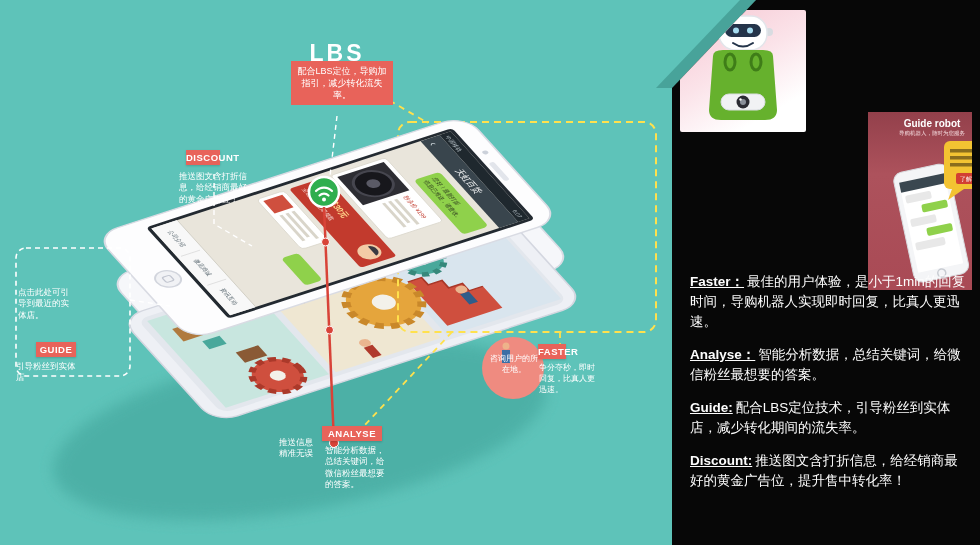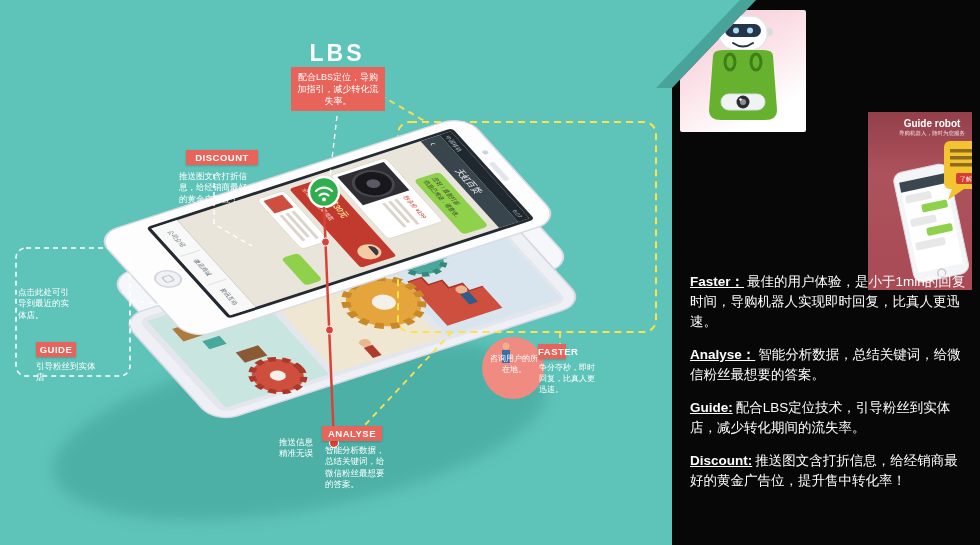--- a/index.html
+++ b/index.html
@@ -149,28 +149,28 @@
     </g>
 
     <g>
       <circle cx="513" cy="368" r="31" fill="#ef8b80"></circle>
       <circle cx="506" cy="346" r="3.5" fill="#eeb28a"></circle>
       <rect x="502" y="350" width="8" height="13" fill="#3b6ea5"></rect>
     </g>
   </svg>
 
   <div class="overlay big-title" style="left:297px; top:40px; width:80px;">LBS</div>
-  <div class="overlay red-desc" style="left:291px; top:67px; width:94px;">配合LBS定位，导购加指引，减少转化流失率。</div>
-
-  <div class="overlay red-box" style="left:186px; top:150px; width:72px;">DISCOUNT</div>
+  <div class="overlay red-desc" style="left:291px; top:61px; width:102px;">配合LBS定位，导购加指引，减少转化流失率。</div>
+
+  <div class="overlay red-box" style="left:186px; top:150px; width:34px;text-align:right;">DISCOUNT</div>
   <div class="overlay note" style="left:179px; top:171px; width:72px;">推送图文含打折信息，给经销商最好的黄金广告位！</div>
 
   <div class="overlay note" style="left:18px; top:287px; width:56px;">点击此处可引导到最近的实体店。</div>
   <div class="overlay red-box" style="left:36px; top:342px; width:40px;">GUIDE</div>
-  <div class="overlay note" style="left:36px; top:361px; width:60px;">引导粉丝到实体店</div>
+  <div class="overlay note" style="left:16px; top:361px; width:60px;">引导粉丝到实体店</div>
 
   <div class="overlay note center" style="left:489px; top:354px; width:50px; font-size:8px;">咨询用户的所在地。</div>
   <div class="overlay red-box" style="left:538px; top:344px; width:28px;">FASTER</div>
   <div class="overlay note" style="left:539px; top:363px; width:58px; font-size:8px;">争分夺秒，即时回复，比真人更迅速。</div>
 
   <div class="overlay note" style="left:279px; top:437px; width:40px;">推送信息精准无误</div>
   <div class="overlay red-box" style="left:322px; top:426px; width:60px;">ANALYSE</div>
   <div class="overlay note" style="left:325px; top:445px; width:64px;">智能分析数据，总结关键词，给微信粉丝最想要的答案。</div>
 
   <div class="panel">

